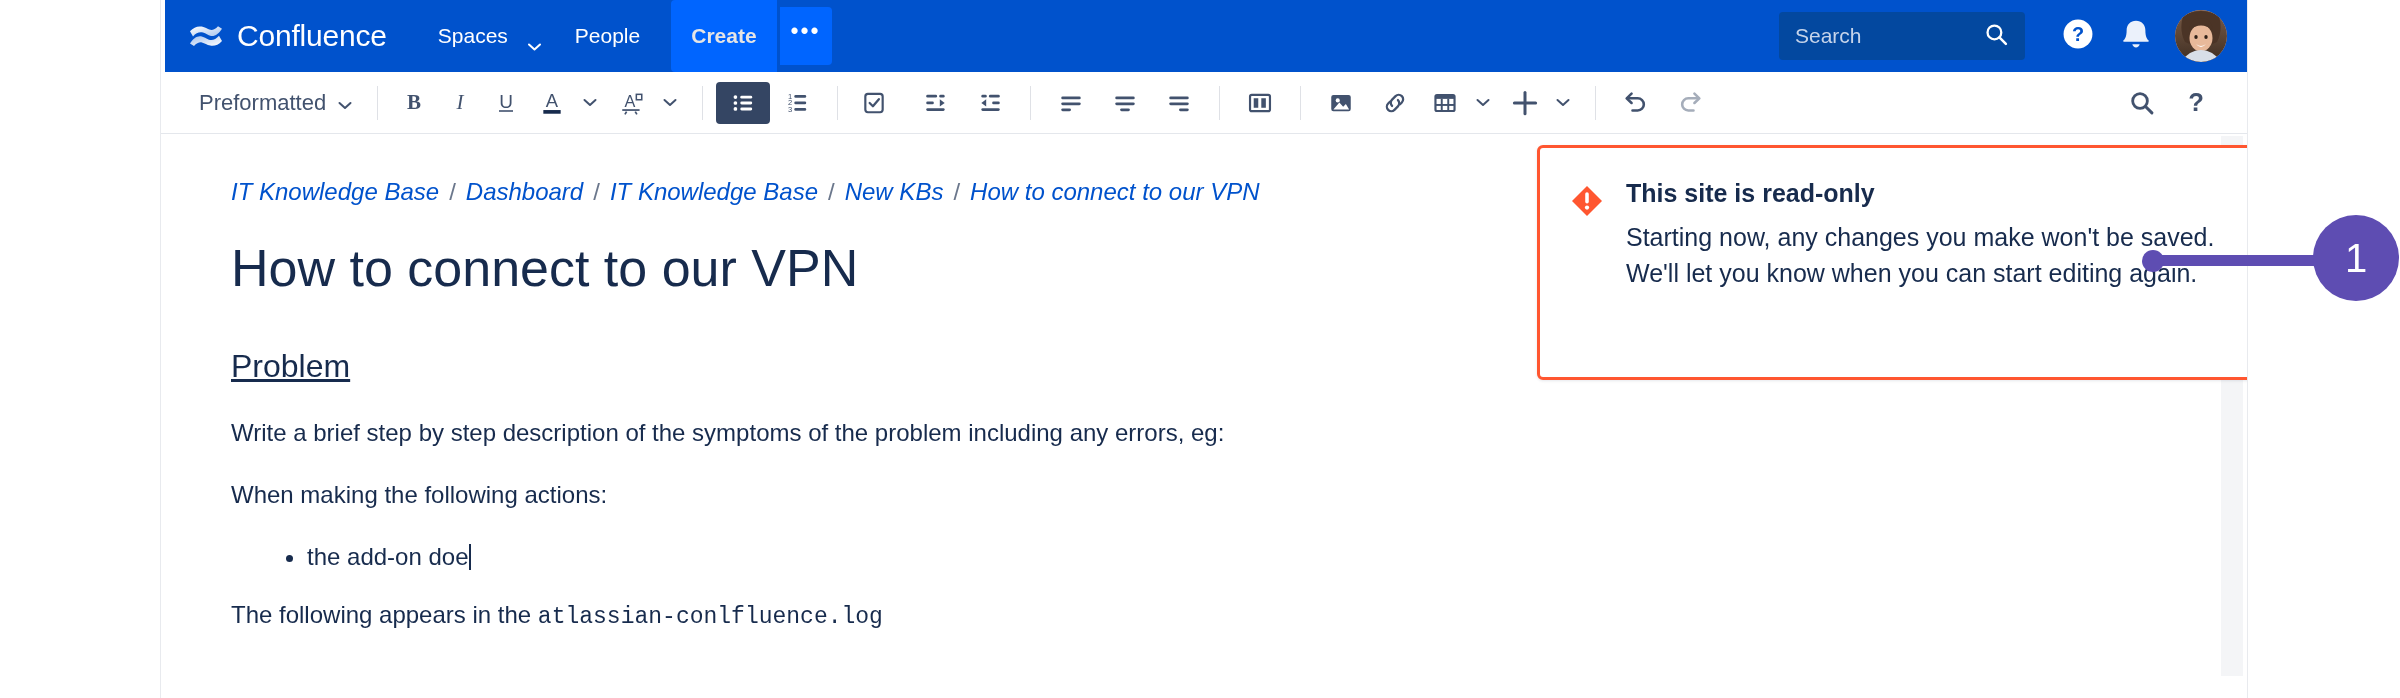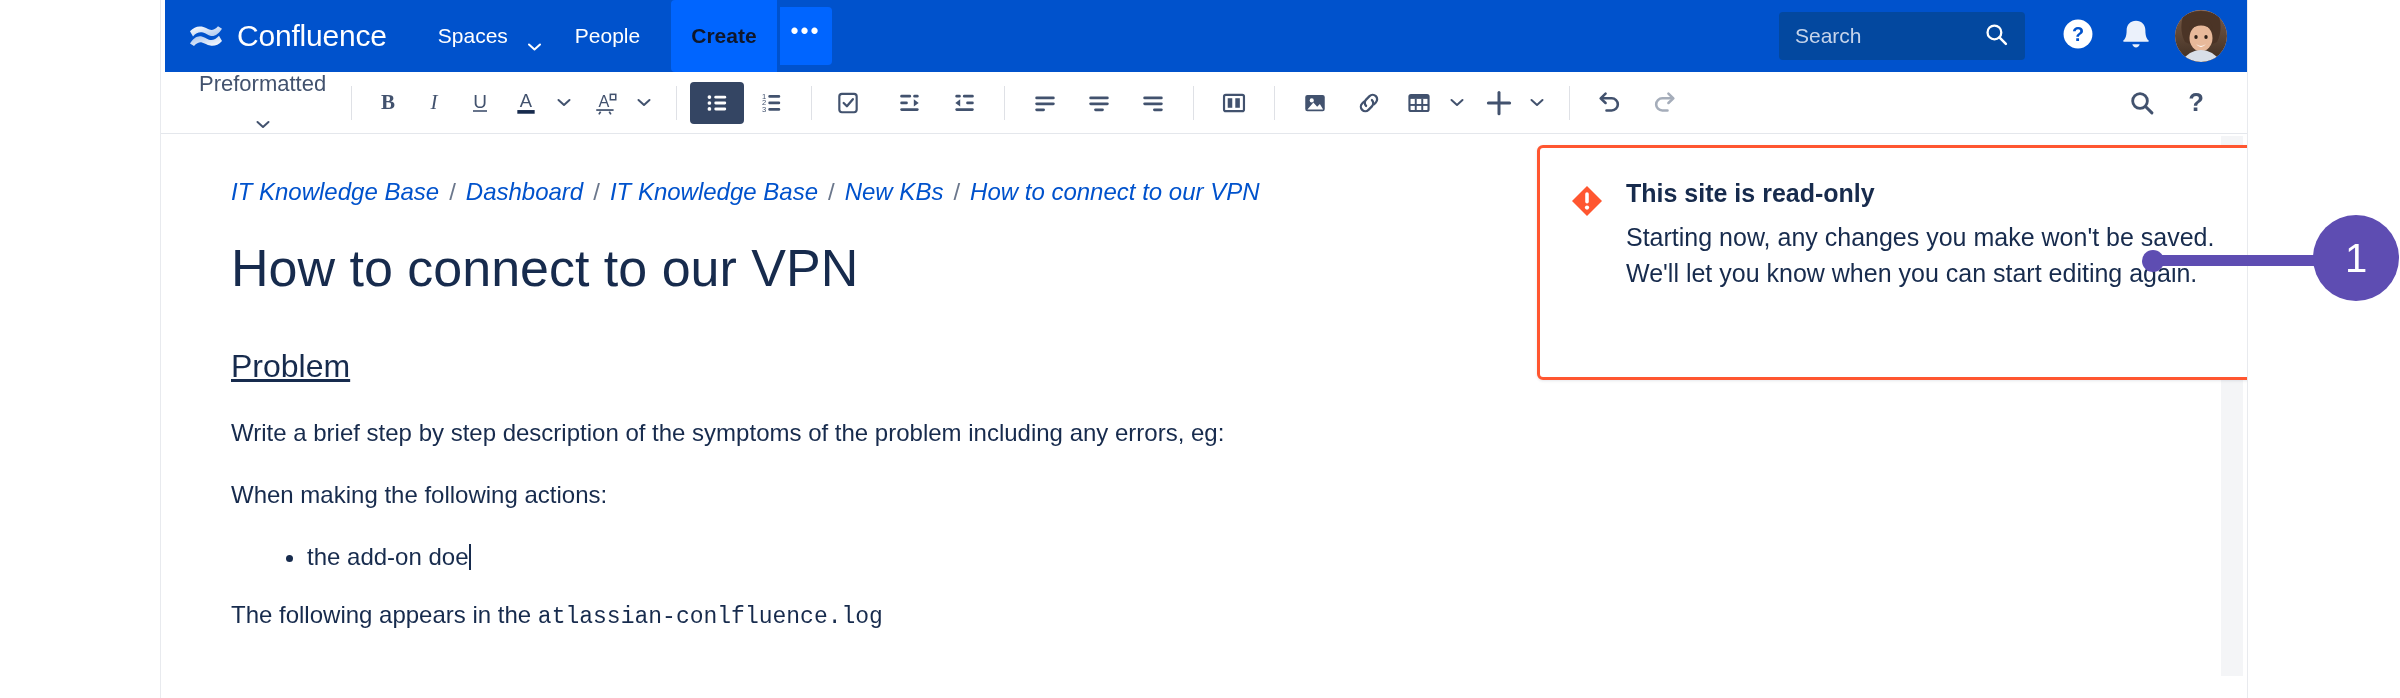--- a/index.html
+++ b/index.html
@@ -28,21 +28,21 @@
   .nav-left{display:flex;align-items:center;height:72px;padding-left:24px;}
   .brand{display:flex;align-items:center;gap:14px;margin-right:34px;}
   .brand-logo{width:34px;height:30px;display:block;}
   .brand-text{color:#fff;font-size:30px;font-weight:400;letter-spacing:-0.2px;line-height:1;}
   .nav-item{
     color:#ffffff;font-size:21px;height:48px;padding:0 17px;
     display:flex;align-items:center;gap:20px;border-radius:4px;cursor:pointer;
   }
   .chev{width:13px;height:8px;display:block;}
   .create-btn{
-    background:#0065FF;color:#0f172a;font-size:21px;font-weight:600;
+    background:#0065FF;color:#e5e5e5;font-size:21px;font-weight:600;
     height:48px;display:flex;align-items:center;padding:12px 20px;
     border-radius:4px 0 0 4px;margin-left:14px;cursor:pointer;
   }
   .more-btn{
     background:#0065FF;color:#fff;height:48px;width:52px;
     display:flex;align-items:center;justify-content:center;
     border-radius:0 4px 4px 0;margin-left:3px;cursor:pointer;
     font-size:23px;letter-spacing:2px;line-height:1;padding-bottom:10px;
   }
   .nav-right{
@@ -64,22 +64,22 @@
   }
   .avatar svg{display:block;}
 
   
   #editor-toolbar{
     position:absolute;left:0;top:72px;width:2088px;height:62px;
     background:#fff;border-bottom:1px solid #e4e7ec;
     display:flex;align-items:center;padding:0 26px;box-sizing:border-box;
   }
   .tb-style{
-    display:flex;align-items:center;gap:12px;color:#42526E;font-size:22px;
-    padding:6px 12px;border-radius:4px;cursor:pointer;flex-direction:column;
+    display:flex;gap:12px;color:#42526E;font-size:22px;
+    padding:6px 12px;border-radius:4px;cursor:pointer;
   }
   .tb-sep{width:1px;height:34px;background:#dfe1e6;margin:0 13px;flex:none;}
   .tb-btn{
     width:46px;height:42px;border-radius:4px;display:flex;align-items:center;
     justify-content:center;color:#42526E;cursor:pointer;flex:none;
   }
   .tb-btn.active{background:#344563;color:#ffffff;}
   .tb-btn.wide{width:54px;}
   .tb-caret{
     width:30px;height:42px;display:flex;align-items:center;justify-content:center;

